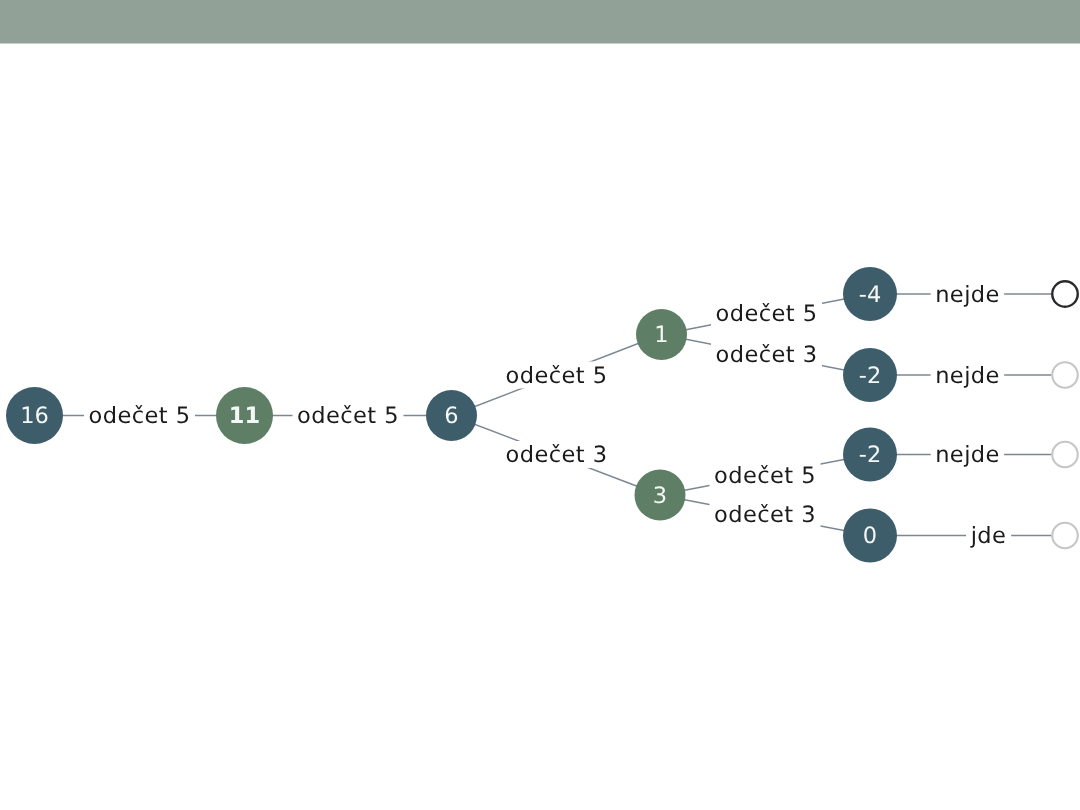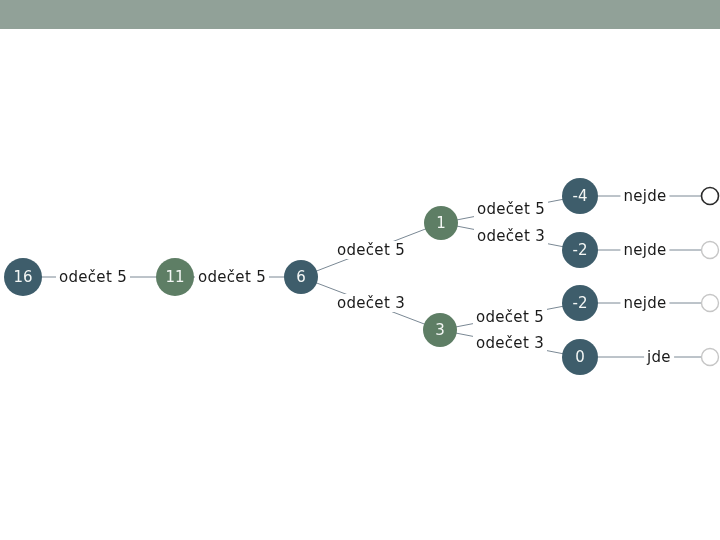--- a/index.html
+++ b/index.html
@@ -91,21 +91,21 @@
     <line x1="580" y1="357" x2="701" y2="357"></line>
     <circle class="terminal terminal--dark" cx="710" cy="196" r="8.5"></circle>
     <circle class="terminal" cx="710" cy="250" r="8.5"></circle>
     <circle class="terminal" cx="710" cy="303" r="8.5"></circle>
     <circle class="terminal" cx="710" cy="357" r="8.5"></circle>
   </svg>
 
   <div class="node node--dark node--lg" style="left:23px;  top:277px;">
       <span>16</span>
     </div>
-  <div class="node node--green node--lg" style="left:175px; top:277px;">
+  <div class="node node--green node--lg" style="left:163px; top:277px;font-weight:bold;">
       <span>11</span>
     </div>
   <div class="node node--dark node--sm" style="left:301px; top:277px;">
       <span>6</span>
     </div>
   <div class="node node--green node--sm" style="left:441px; top:223px;">
       <span>1</span>
     </div>
   <div class="node node--green node--sm" style="left:440px; top:330px;">
       <span>3</span>

